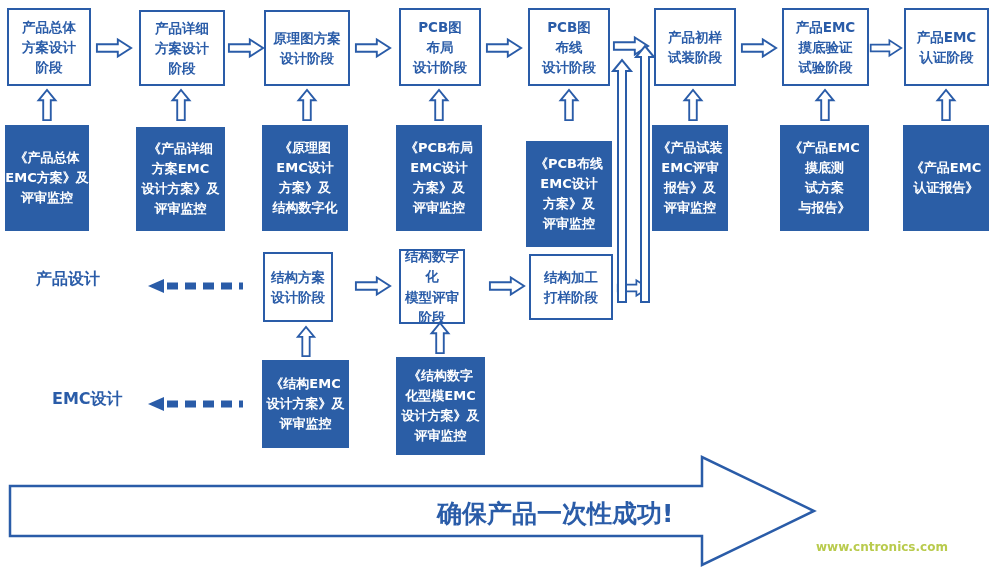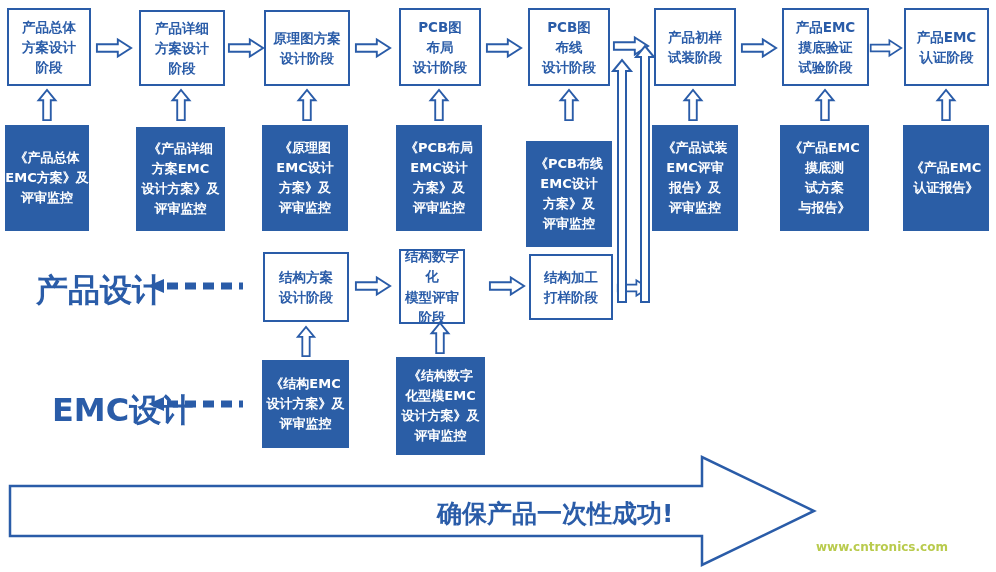--- a/index.html
+++ b/index.html
@@ -9,21 +9,21 @@
 
   .box { position:absolute; display:flex; align-items:center; justify-content:center;
          text-align:center; white-space:pre-line; font-weight:bold; }
   .stage { background:#fff; border:2px solid var(--blue); color:var(--blue);
            font-size:13.5px; line-height:1.5; }
   .doc   { background:var(--fill); color:#fff; font-size:13px; line-height:1.55; }
 
   .arrow { position:absolute; color:var(--blue); line-height:0; }
 
   .flow-label { position:absolute; color:var(--blue); font-weight:bold;
-                font-size:32px; white-space:nowrap; }
+                font-size:16px; white-space:nowrap; }
 
   .banner-text { position:absolute; color:var(--blue); font-weight:bold;
                  font-size:25px; white-space:nowrap; }
 
   .watermark { position:absolute; color:var(--watermark); font-size:12px;
                font-weight:bold; white-space:nowrap; }
 </style>
 </head>
 <body>
 
@@ -101,47 +101,47 @@
   <div class="box doc" style="left:5px;top:125px;width:84px;height:106px">《产品总体
 EMC方案》及
 评审监控</div>
   <div class="box doc" style="left:136px;top:127px;width:89px;height:104px">《产品详细
 方案EMC
 设计方案》及
 评审监控</div>
   <div class="box doc" style="left:262px;top:125px;width:86px;height:106px">《原理图
 EMC设计
 方案》及
-评审监控</div>
+结构数字化</div>
   <div class="box doc" style="left:396px;top:125px;width:86px;height:106px">《PCB布局
 EMC设计
 方案》及
 评审监控</div>
   <div class="box doc" style="left:526px;top:141px;width:86px;height:106px">《PCB布线
 EMC设计
 方案》及
 评审监控</div>
-  <div class="box doc" style="left:652px;top:125px;width:86px;height:106px">《产品试装
+  <div class="box doc" style="left:652px;top:125px;width:76px;height:106px">《产品试装
 EMC评审
 报告》及
 评审监控</div>
   <div class="box doc" style="left:780px;top:125px;width:89px;height:106px">《产品EMC
 摸底测
 试方案
 与报告》</div>
   <div class="box doc" style="left:903px;top:125px;width:86px;height:106px">《产品EMC
 认证报告》</div>
 
   <div class="flow-label" style="left:36px;top:269px">产品设计</div>
   <span class="arrow" style="left:148px;top:278px"><svg width="95" height="16" viewBox="0 0 95 16">
         <polygon points="0,8 16,1 16,15" fill="currentColor"></polygon>
         <line x1="19" y1="8" x2="95" y2="8" stroke="currentColor" stroke-width="7" stroke-dasharray="11 7"></line>
       </svg></span>
 
-  <div class="box stage" style="left:263px;top:252px;width:86px;height:70px">结构方案
+  <div class="box stage" style="left:263px;top:252px;width:70px;height:70px">结构方案
 设计阶段</div>
   <div class="box stage" style="left:399px;top:249px;width:66px;height:75px">结构数字化
 模型评审
 阶段</div>
   <div class="box stage" style="left:529px;top:254px;width:84px;height:66px">结构加工
 打样阶段</div>
 
   <span class="arrow" style="left:354px;top:274px"><svg width="38" height="24" viewBox="0 0 40 24">
         <path d="M2 8 H24 V3 L38 12 L24 21 V16 H2 Z" fill="#fff" stroke="currentColor" stroke-width="2"></path>
       </svg></span>

